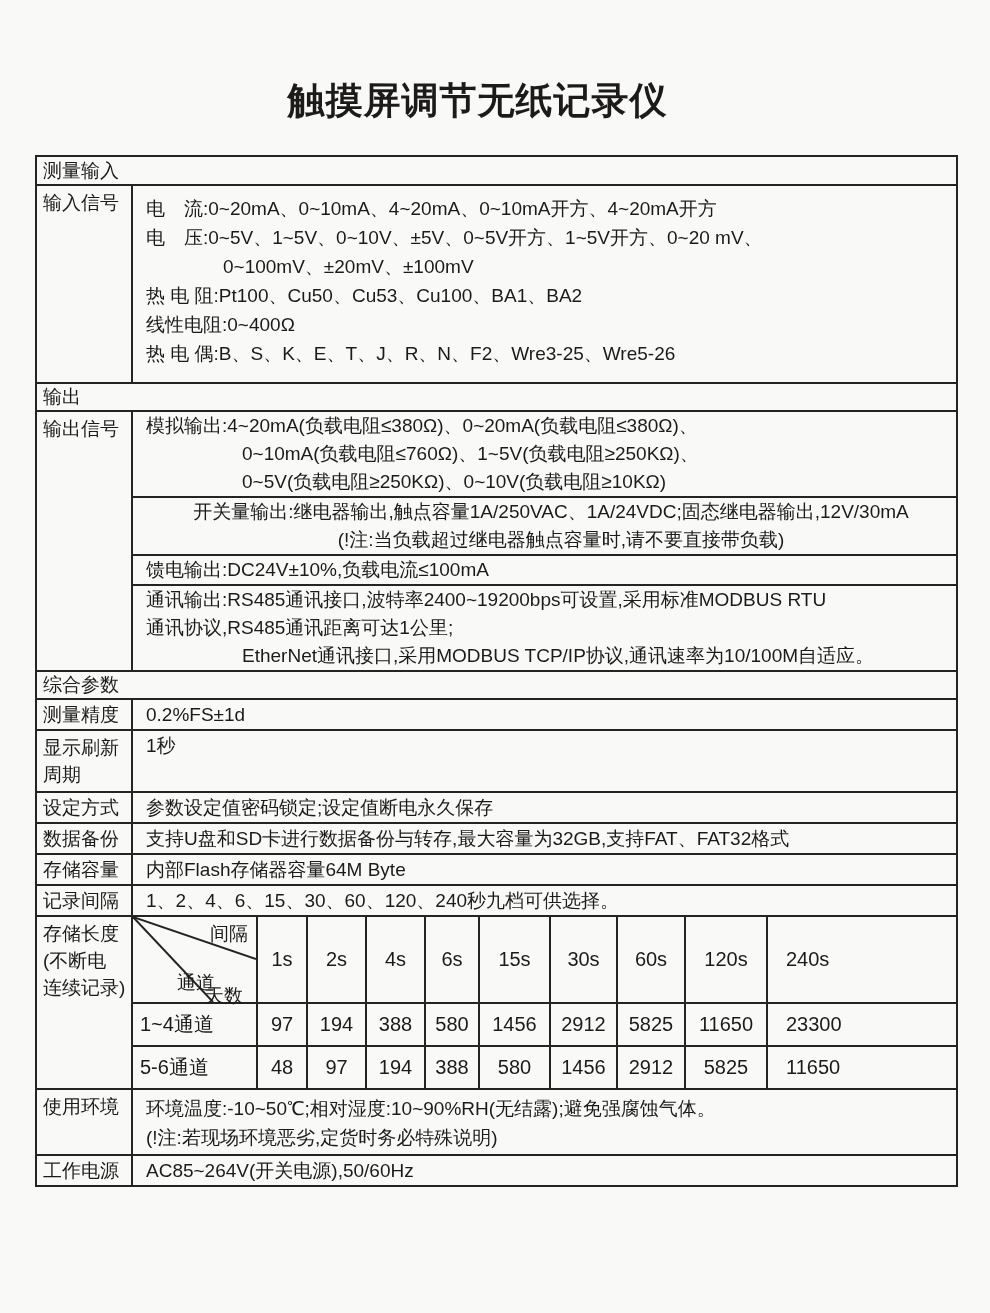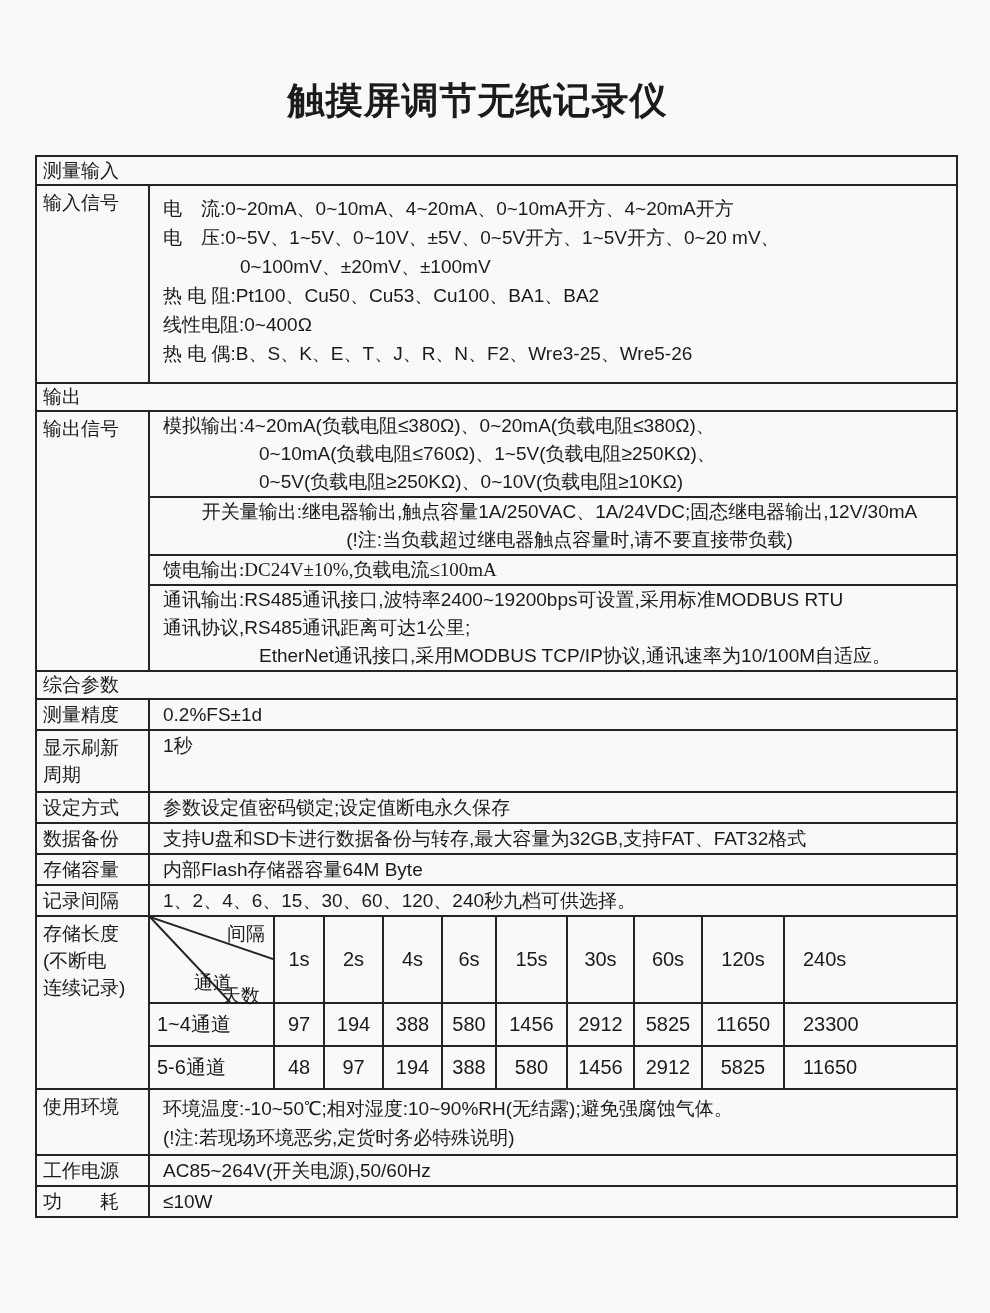--- a/index.html
+++ b/index.html
@@ -4,35 +4,35 @@
 <style>
   * { margin:0; padding:0; box-sizing:border-box; }
   html,body { width:990px; background:#f9f9f8; }
   body { height:1313px; position:relative; font-family:"Liberation Sans",sans-serif; color:#1d1b1a; }
   .title { position:absolute; left:0; top:76px; width:955px; text-align:center;
            font-size:37px; font-weight:bold; letter-spacing:1px; }
   .spec { position:absolute; left:35px; top:155px; width:923px; border:2px solid #262423; }
   .row { display:flex; border-top:2px solid #262423; }
   .row:first-child { border-top:none; }
   .sect { min-height:27px; display:flex; align-items:center; padding-left:6px; font-size:19px; }
-  .lbl { width:113px; flex:none; border-right:2px solid #262423; padding:3px 2px 0 6px;
+  .lbl { width:96px; flex:none; border-right:2px solid #262423; padding:3px 2px 0 6px;
          font-size:19px; line-height:27px; }
   .val { flex:1; padding-left:13px; font-size:19px; line-height:29px; }
   .val.center, .lbl.center { display:flex; align-items:center; padding-top:0; }
   .ln { white-space:nowrap; }
   .ind-sm { padding-left:20px; }
   .ind-md { padding-left:77px; }
   .ind-lg { padding-left:96px; }
   
   .stack { padding:0; display:flex; flex-direction:column; }
   .sub { border-top:2px solid #262423; padding-left:13px; line-height:28px; }
   .sub:first-child { border-top:none; }
   .sub.analog { min-height:84px; }
   .sub.relay  { min-height:56px;text-align:center; }
-  .sub.feed   { min-height:29px; display:flex; align-items:center;font-family:Liberation Serif, serif; }
+  .sub.feed   { min-height:29px; display:flex; align-items:center; }
   .sub.comm   { min-height:84px; }
   
   .h-input   { min-height:196px; padding-top:8px; }
   .h-acc     { min-height:26px; }
   .h-refresh { min-height:60px; }
   .h-set     { min-height:25px; }
   .h-disp    { min-height:81px; line-height:27px; }
   .h-one     { min-height:26px; }
   .h-env     { min-height:64px; padding-top:4px; }
   .h-pow     { min-height:25px; }
@@ -190,18 +190,14 @@
       <div class="ln">环境温度:-10~50℃;相对湿度:10~90%RH(无结露);避免强腐蚀气体。</div>
       <div class="ln">(!注:若现场环境恶劣,定货时务必特殊说明)</div>
     </div>
   </div>
 
   <div class="row">
     <div class="lbl center h-pow">工作电源</div>
     <div class="val center h-pow">AC85~264V(开关电源),50/60Hz</div>
   </div>
 
-  <div class="row">
-    <div class="lbl center h-con">功　　耗</div>
-    <div class="val center h-con">≤10W</div>
-  </div>
 
 </div>
 
 </body></html>

